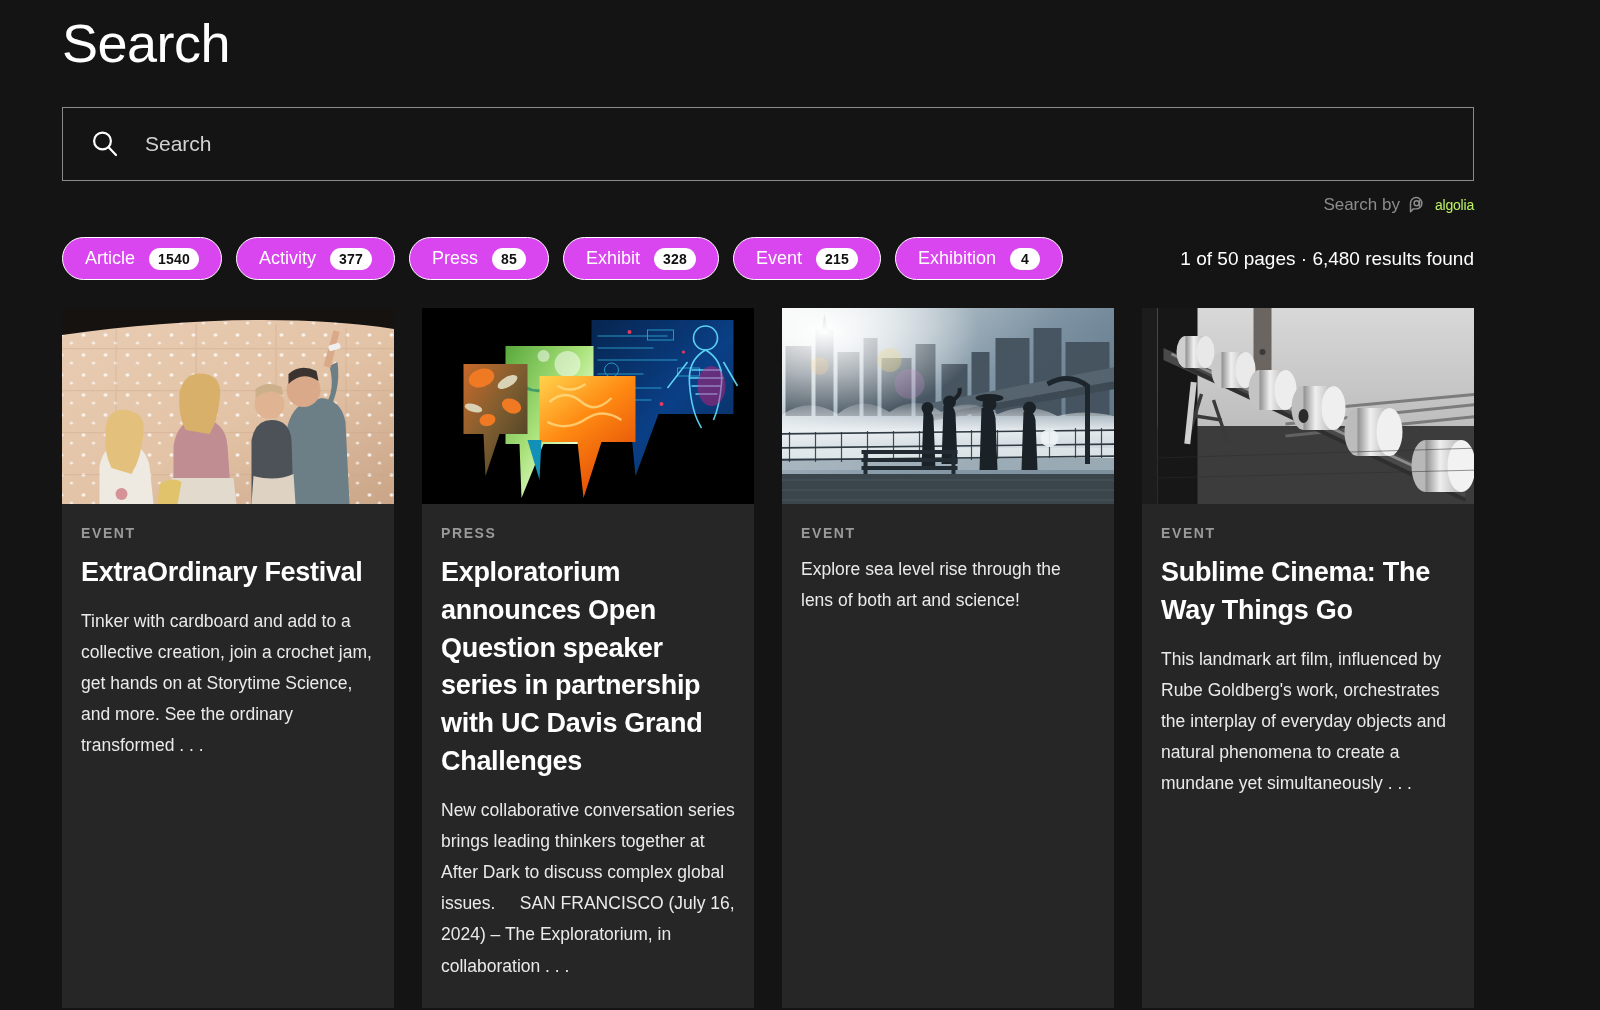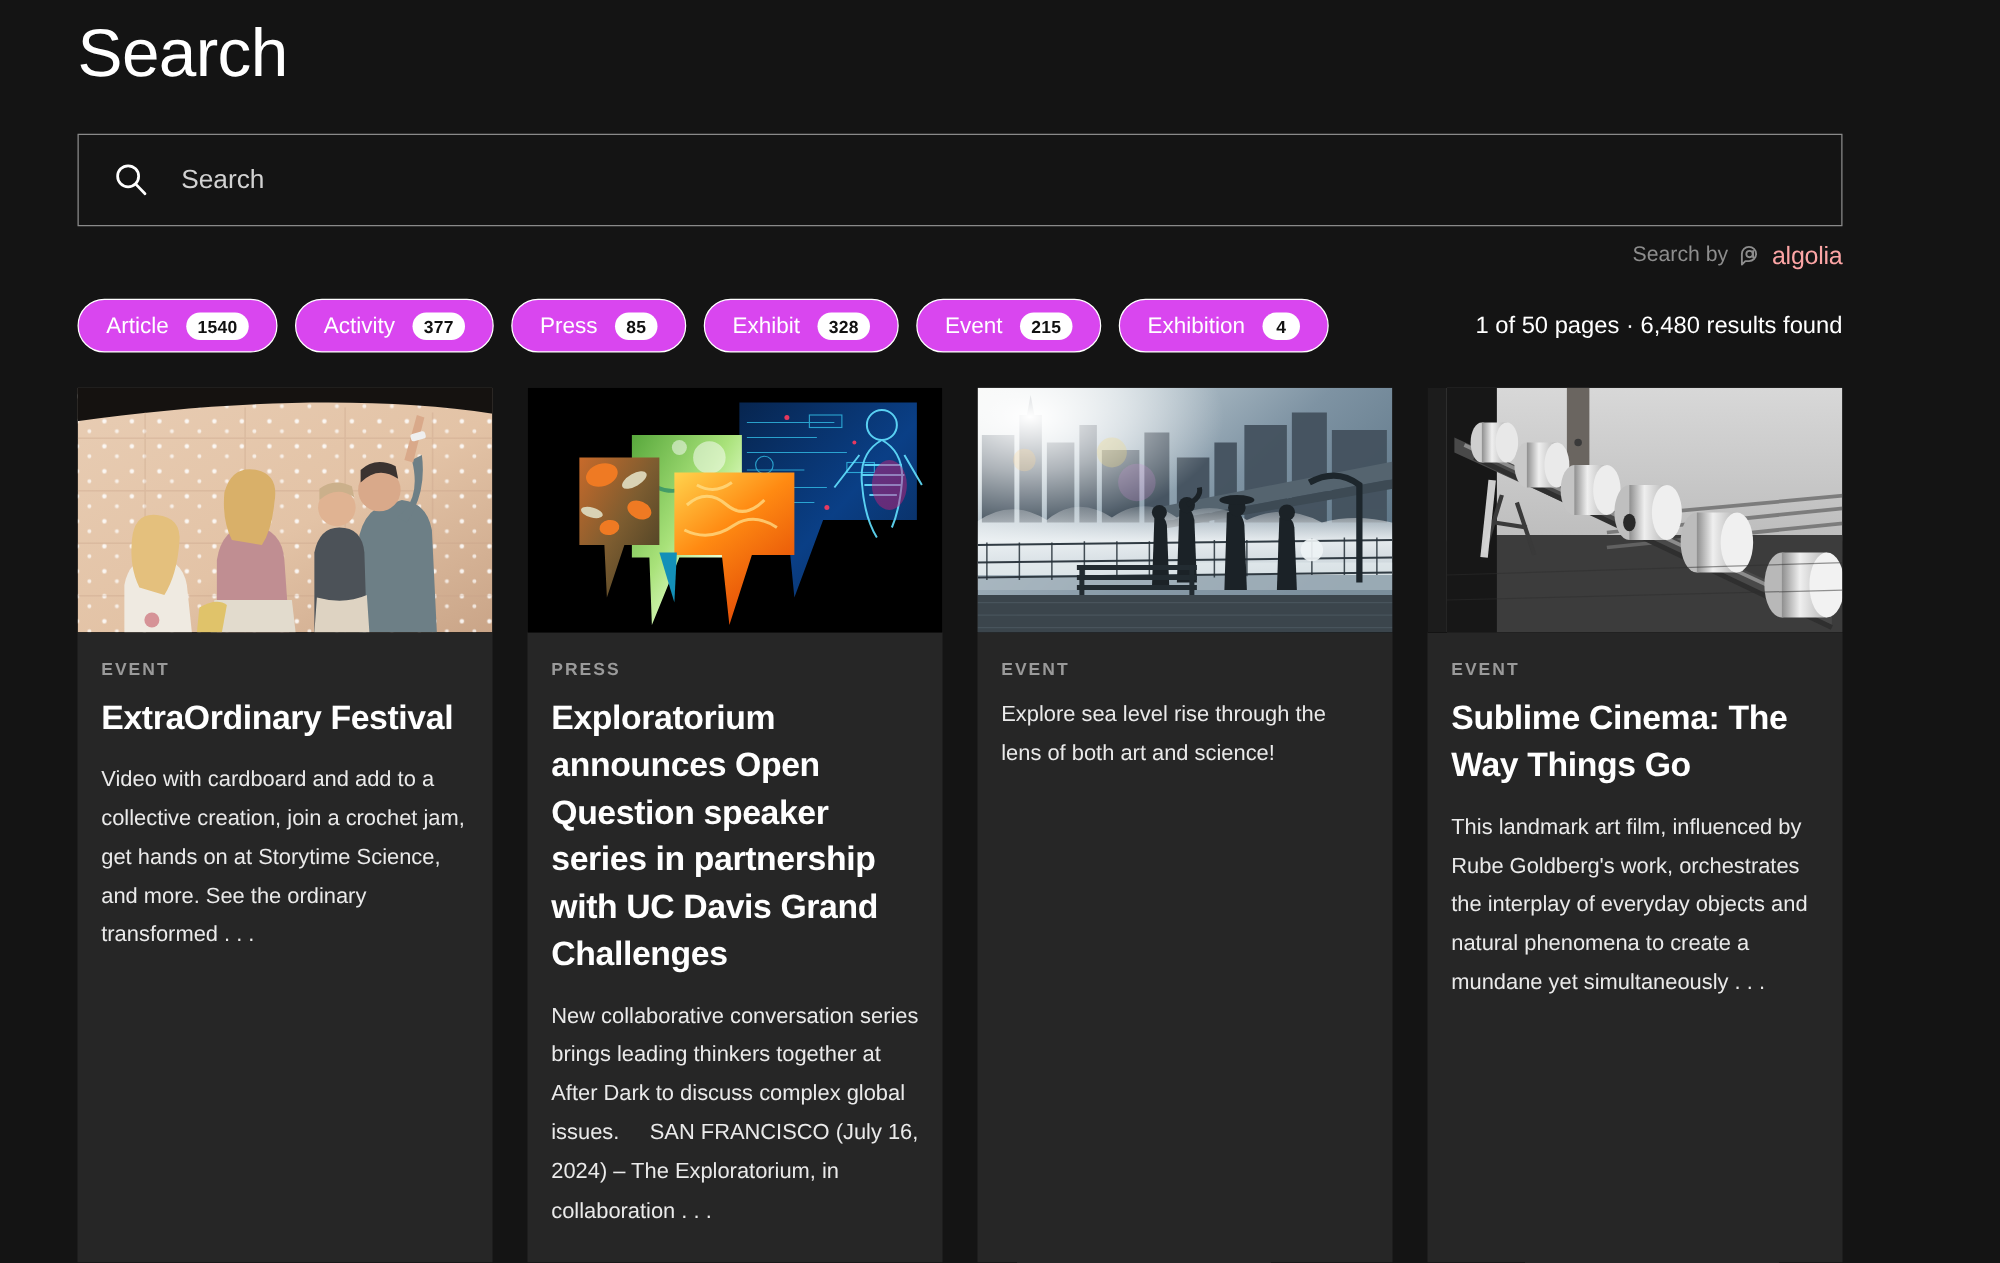--- a/index.html
+++ b/index.html
@@ -40,28 +40,29 @@
     color: #ffffff;
     font-family: "Liberation Sans", sans-serif;
     font-size: 21px;
     margin-left: 24px;
   }
   .search-input::placeholder { color: #d2d2d2; opacity: 1; }
 
   
   .algolia-credit {
     display: flex;
+    align-items: center;
     justify-content: flex-end;
     gap: 7px;
     margin-top: 13px;
     color: #8d8d8d;
     font-size: 17px;
   }
   .algolia-logo-icon { width: 21px; height: 21px; display: block; }
-  .algolia-word { font-size: 20px; color: #fca5a5; letter-spacing: -0.2px; }
+  .algolia-word { font-size: 14px; color: #bef264; letter-spacing: -0.2px; }
 
   
   .filter-row {
     display: flex;
     align-items: center;
     margin-top: 22px;
     gap: 14px;
   }
   .pill {
     display: inline-flex;
@@ -257,21 +258,21 @@
           <path d="M44 196 V158 q4-22 24-22 q22 0 26 22 l4 38z" fill="#efeae1"></path>
           <circle cx="68" cy="124" r="16" fill="#edc9a8"></circle>
           <path d="M50 122 q2-22 20-20 q20 2 18 22 q-2 26-12 42 l-20-6 q-8-16-6-38z" fill="#e4c07d"></path>
           <circle cx="66" cy="186" r="6" fill="#cf7d84" opacity="0.8"></circle>
           <path d="M104 176 q14-8 22-2 l-4 22 h-20z" fill="#e0c36a"></path>
         </svg>
       </div>
       <div class="card-body">
         <div class="card-kicker">EVENT</div>
         <h2 class="card-title">ExtraOrdinary Festival</h2>
-        <p class="card-desc">Video with cardboard and add to a collective creation, join a crochet jam, get hands on at Storytime Science, and more. See the ordinary transformed . . .</p>
+        <p class="card-desc">Tinker with cardboard and add to a collective creation, join a crochet jam, get hands on at Storytime Science, and more. See the ordinary transformed . . .</p>
       </div>
     </article>
 
     <article class="card">
       <div class="card-thumb">
         <svg viewBox="0 0 345 196" preserveAspectRatio="xMidYMid slice">
           <defs>
             <linearGradient id="compost" x1="0" y1="0" x2="1" y2="1">
               <stop offset="0" stop-color="#c86a2a"></stop>
                 <stop offset="0.5" stop-color="#7c5c30"></stop>

